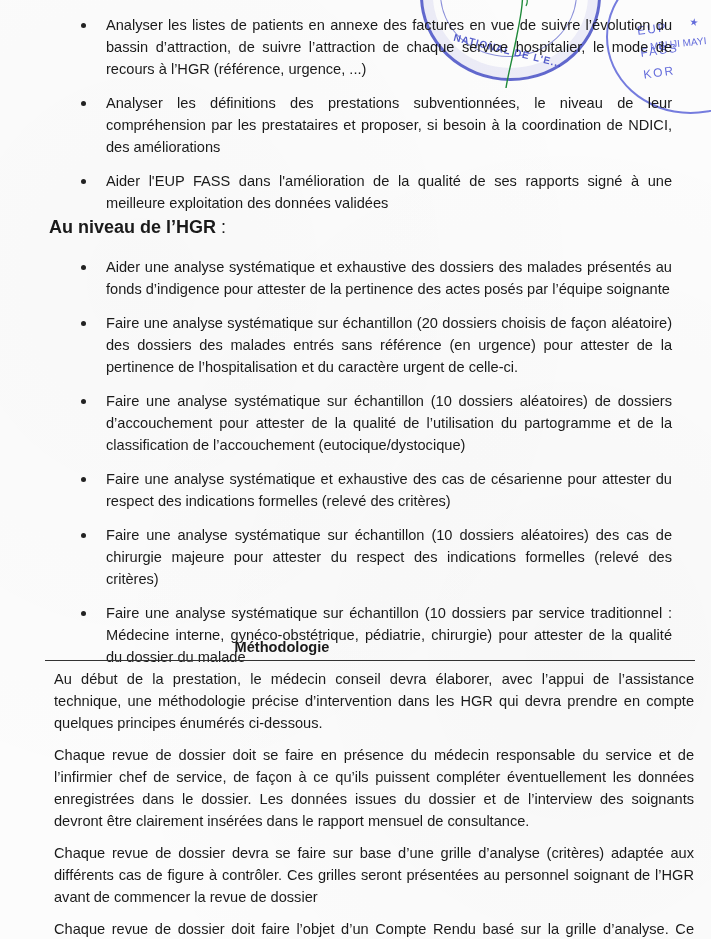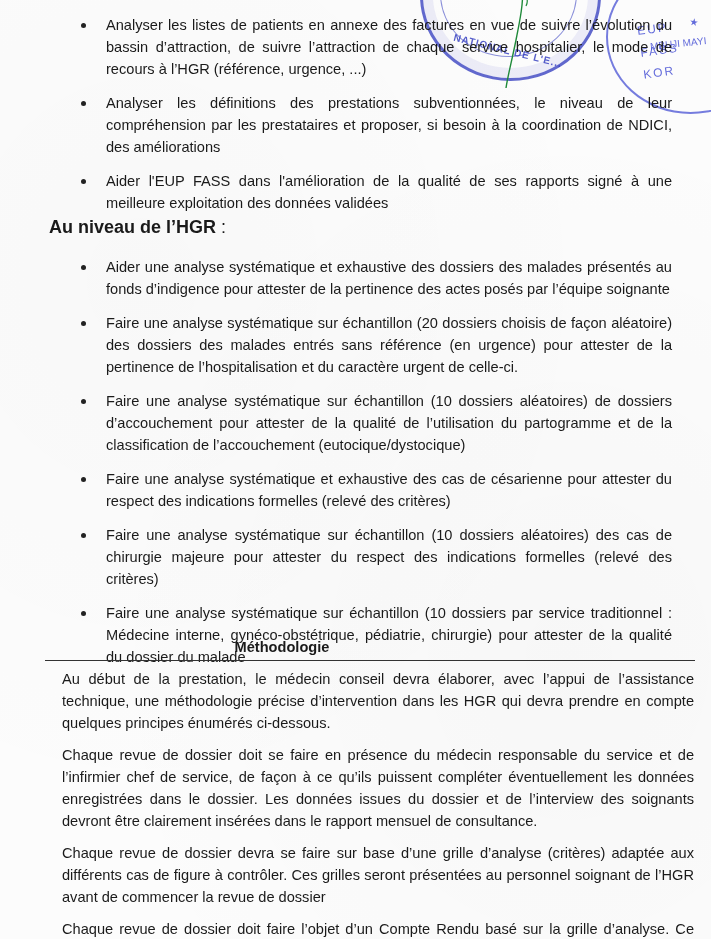--- a/index.html
+++ b/index.html
@@ -77,21 +77,21 @@
       height: 0;
       border-top: 1.5px solid #333;
     }
     .paras {
       position: absolute;
       left: 50px;
       top: 668px;
       width: 644px;
     }
     .para {
-      margin: 0 0 10px 12px;
+      margin: 0 0 10px 4px;
       text-align: justify;
     }
     .stamp {
       position: absolute;
       border-radius: 50%;
       pointer-events: none;
     }
     .stamp-1 {
       left: 420px; top: -90px;
       width: 175px; height: 165px;

